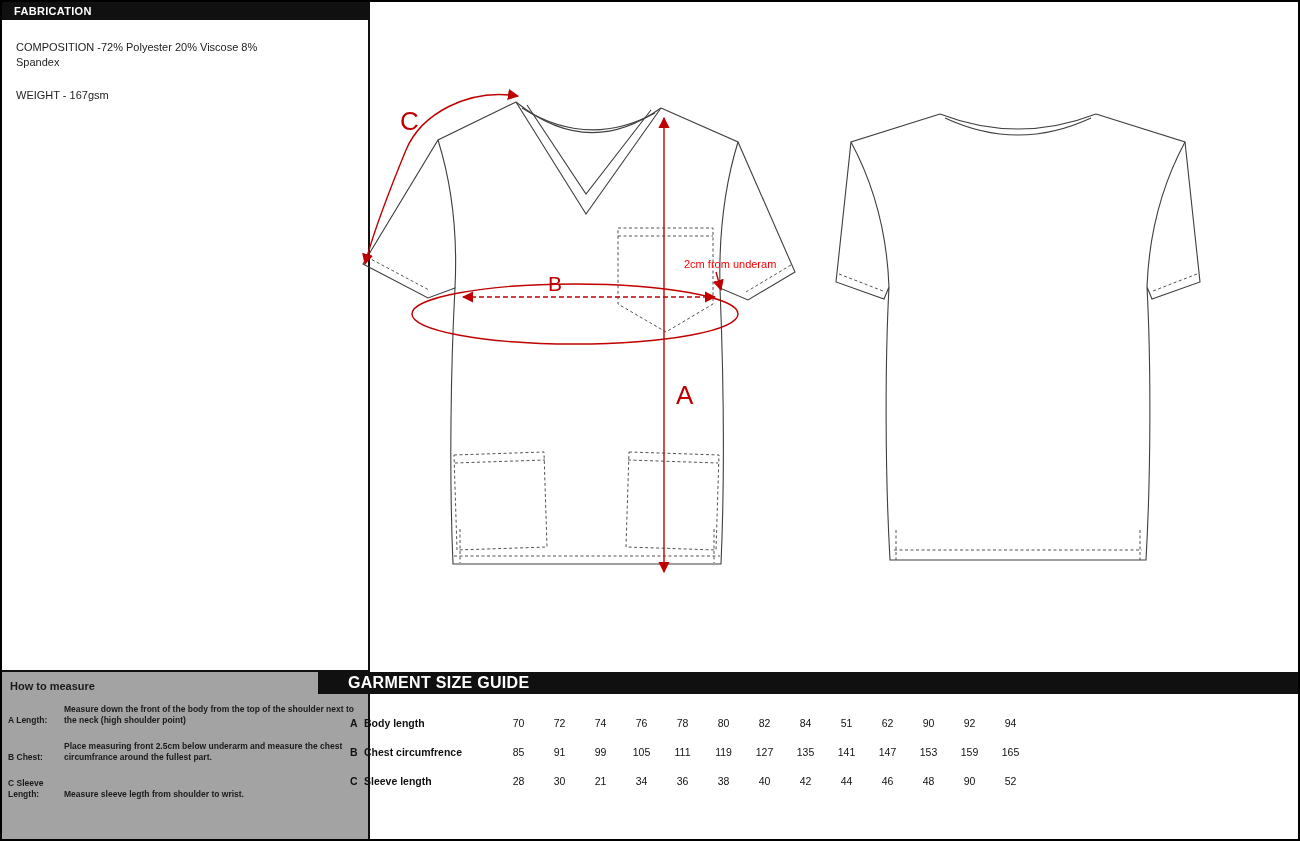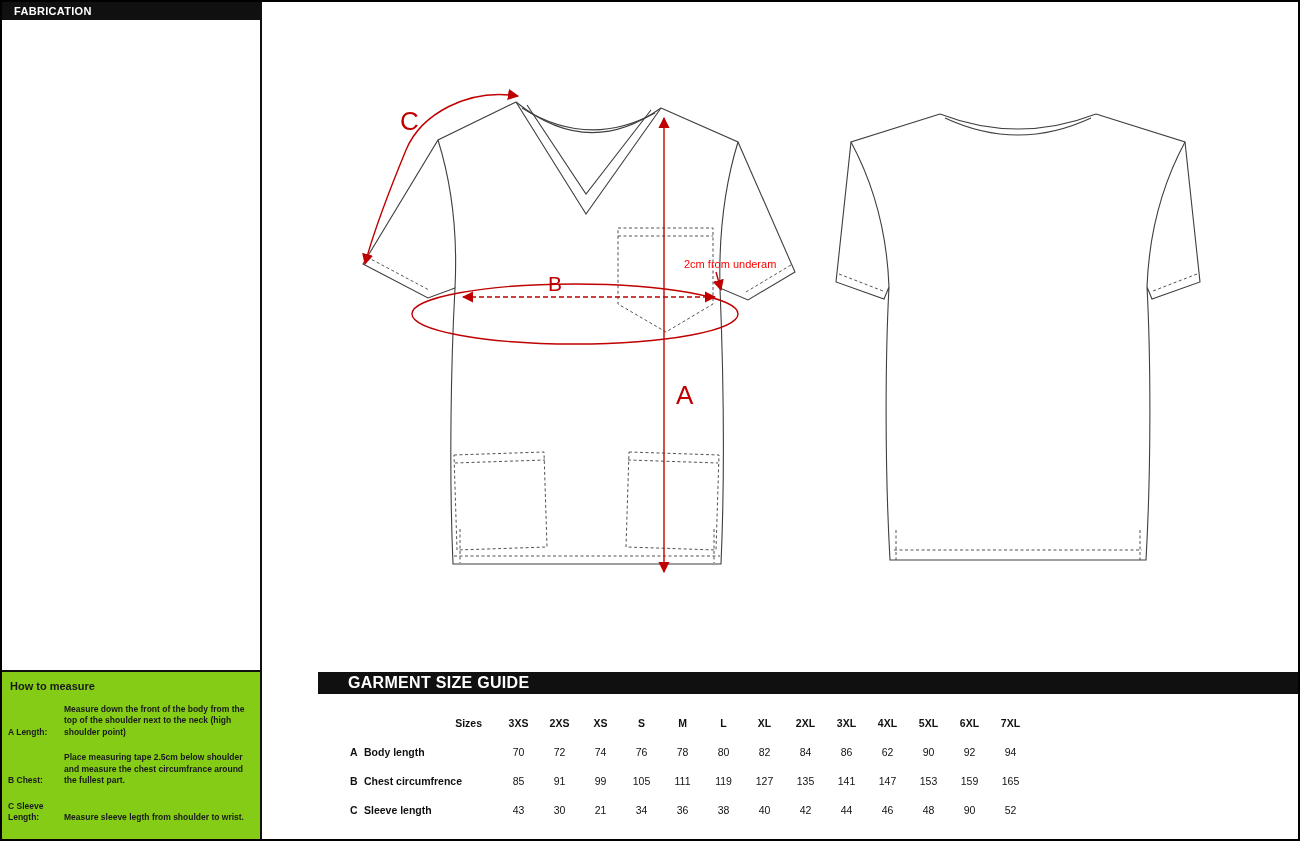--- a/index.html
+++ b/index.html
@@ -5,26 +5,26 @@
   * { margin:0; padding:0; box-sizing:border-box; }
   html,body { background:#ffffff; }
   .page {
     position:relative; width:1300px; height:841px; background:#fff;
     border:2px solid #000; overflow:hidden;
     font-family:"Liberation Sans", sans-serif; color:#1a1a1a;
   }
   .bar { background:#101010; color:#fff; font-weight:bold; }
 
   
-  .left-col { position:absolute; left:0; top:0; width:260px; height:100%; border-right:2px solid #101010; background:#fff; }
+  .left-col { position:absolute; left:0; top:0; width:368px; height:100%; border-right:2px solid #101010; background:#fff; }
   .fab-bar { height:18px; line-height:18px; font-size:11px; padding-left:12px; letter-spacing:.3px; }
   .fab-body { padding:20px 14px 0 14px; font-size:11px; color:#222; }
   .fab-body p { margin-bottom:18px; line-height:1.35; width:252px; }
 
-  .htm { position:absolute; left:0; top:668px; bottom:0; right:0; border-top:2px solid #101010; padding:6px 8px 0 6px; background:#84cc16; }
+  .htm { position:absolute; left:0; top:668px; bottom:0; right:0; border-top:2px solid #101010; padding:6px 8px 0 6px; background:#a3a3a3; }
   .htm-title { font-weight:bold; font-size:11px; margin:2px 0 12px 2px; }
   .htm-item { display:flex; margin-bottom:14px;align-items:flex-end; }
   .htm-key { flex:0 0 56px; width:56px; font-weight:bold; font-size:8.5px; line-height:1.35; }
   .htm-desc { font-weight:bold; font-size:8.5px; line-height:1.35; padding-right:6px; }
 
   
   .main { position:absolute; left:316px; top:0; right:0; height:100%; }
   .drawing { position:absolute; left:0; top:0; width:984px; height:670px; }
   .drawing svg { display:block; width:984px; height:670px; }
 
@@ -51,31 +51,35 @@
 </style>
 </head>
 <body>
 
 <div class="page">
 
   <aside class="left-col">
     <div class="bar fab-bar">
       <span>FABRICATION</span>
     </div>
+    <div class="fab-body">
+      <p>COMPOSITION -72% Polyester 20% Viscose 8% Spandex</p>
+      <p>WEIGHT - 167gsm</p>
+    </div>
 
     <div class="htm">
       <div class="htm-title">How to measure</div>
 
       <div class="htm-item">
         <div class="htm-key">A Length:</div>
         <div class="htm-desc">Measure down the front of the body from the top of the shoulder next to the neck (high shoulder point)</div>
       </div>
       <div class="htm-item">
         <div class="htm-key">B Chest:</div>
-        <div class="htm-desc">Place measuring tape 2.5cm below shoulder and measure the chest circumfrance around the fullest part.</div>
+        <div class="htm-desc">Place measuring front 2.5cm below underarm and measure the chest circumfrance around the fullest part.</div>
       </div>
       <div class="htm-item">
         <div class="htm-key">C Sleeve Length:</div>
         <div class="htm-desc">Measure sleeve legth from shoulder to wrist.</div>
       </div>
     </div>
   </aside>
 
   <main class="main">
 
@@ -134,49 +138,33 @@
         </g>
       </svg>
     </div>
 
     <div class="bar sg-bar">
       <span>GARMENT SIZE GUIDE</span>
     </div>
 
     <div class="size-table">
         <div class="trow">
-          <div class="tlabel sizes-label">Sizes</div>
-          <div class="tcell th">3XS</div>
-          <div class="tcell th">2XS</div>
-          <div class="tcell th">XS</div>
-          <div class="tcell th">S</div>
-          <div class="tcell th">M</div>
-          <div class="tcell th">L</div>
-          <div class="tcell th">XL</div>
-          <div class="tcell th">2XL</div>
-          <div class="tcell th">3XL</div>
-          <div class="tcell th">4XL</div>
-          <div class="tcell th">5XL</div>
-          <div class="tcell th">6XL</div>
-          <div class="tcell th">7XL</div>
-        </div>
-        <div class="trow">
           <div class="tlabel">
             <div class="row-letter">A</div>
             <div class="row-label-text">Body length</div>
           </div>
           <div class="tcell">70</div>
           <div class="tcell">72</div>
           <div class="tcell">74</div>
           <div class="tcell">76</div>
           <div class="tcell">78</div>
           <div class="tcell">80</div>
           <div class="tcell">82</div>
           <div class="tcell">84</div>
-          <div class="tcell">86</div>
+          <div class="tcell">51</div>
           <div class="tcell">62</div>
           <div class="tcell">90</div>
           <div class="tcell">92</div>
           <div class="tcell">94</div>
         </div>
         <div class="trow">
           <div class="tlabel">
             <div class="row-letter">B</div>
             <div class="row-label-text">Chest circumfrence</div>
           </div>
@@ -192,21 +180,21 @@
           <div class="tcell">147</div>
           <div class="tcell">153</div>
           <div class="tcell">159</div>
           <div class="tcell">165</div>
         </div>
         <div class="trow">
           <div class="tlabel">
             <div class="row-letter">C</div>
             <div class="row-label-text">Sleeve length</div>
           </div>
-          <div class="tcell">43</div>
+          <div class="tcell">28</div>
           <div class="tcell">30</div>
           <div class="tcell">21</div>
           <div class="tcell">34</div>
           <div class="tcell">36</div>
           <div class="tcell">38</div>
           <div class="tcell">40</div>
           <div class="tcell">42</div>
           <div class="tcell">44</div>
           <div class="tcell">46</div>
           <div class="tcell">48</div>

